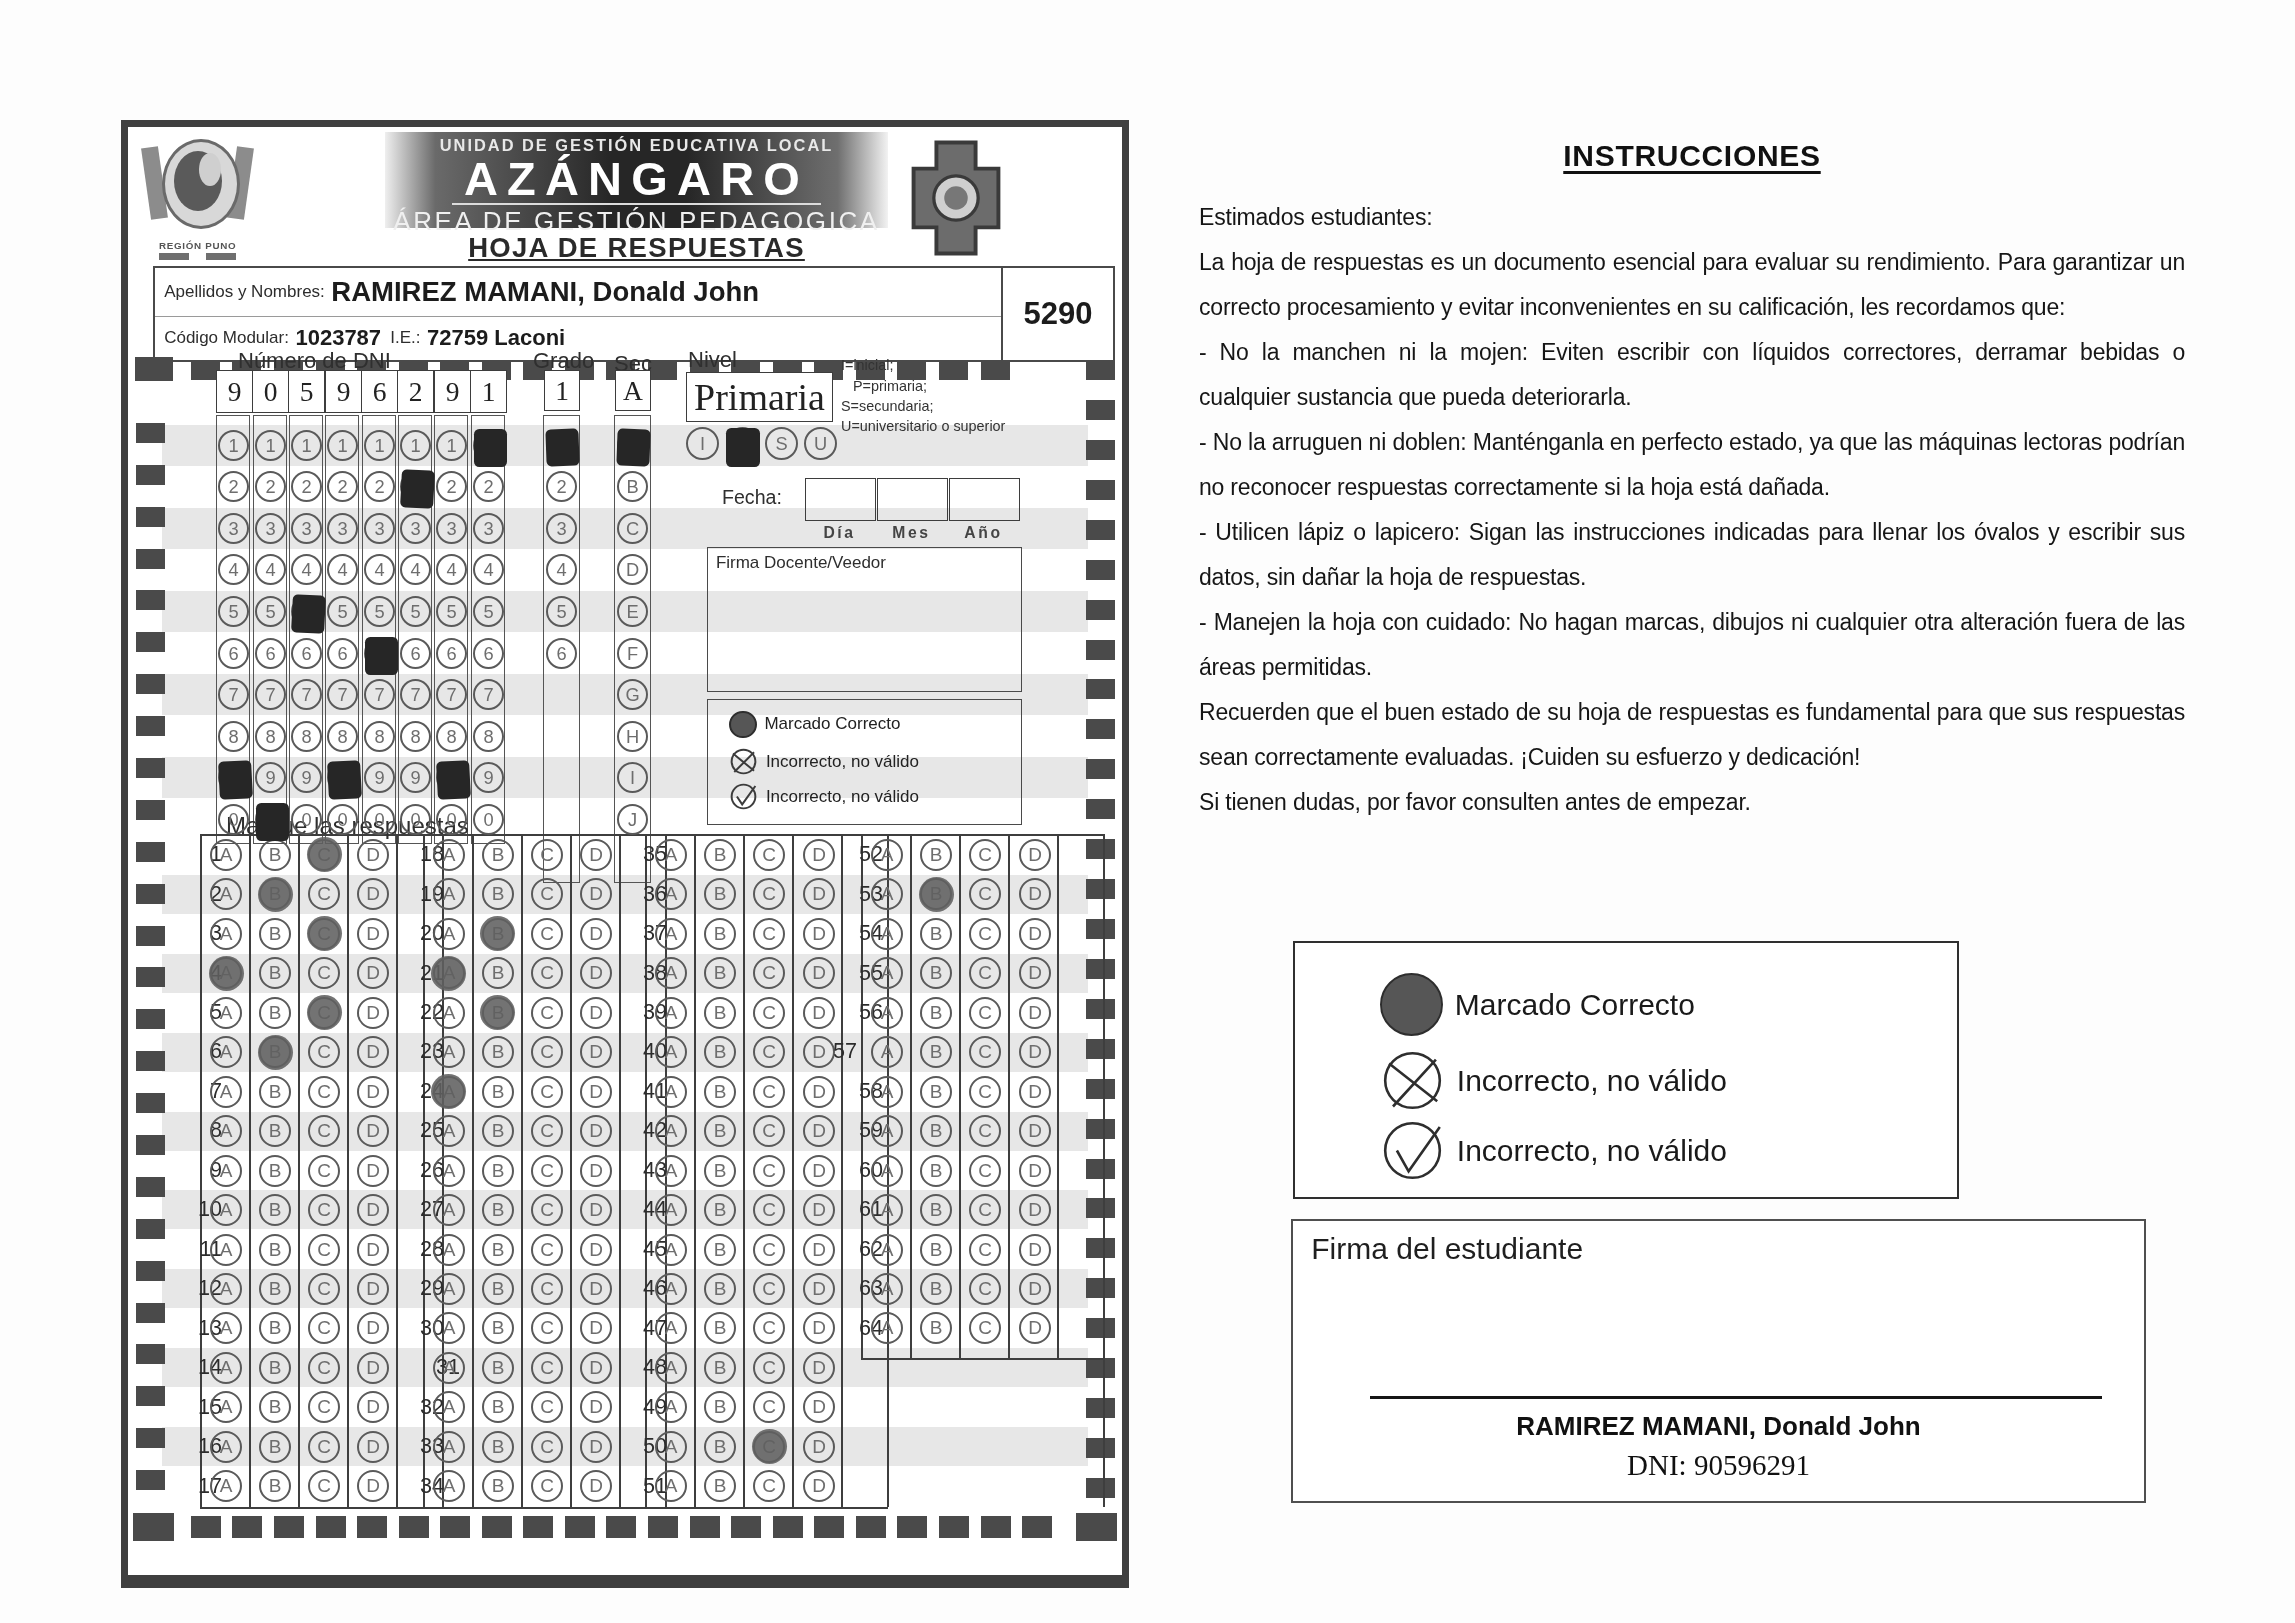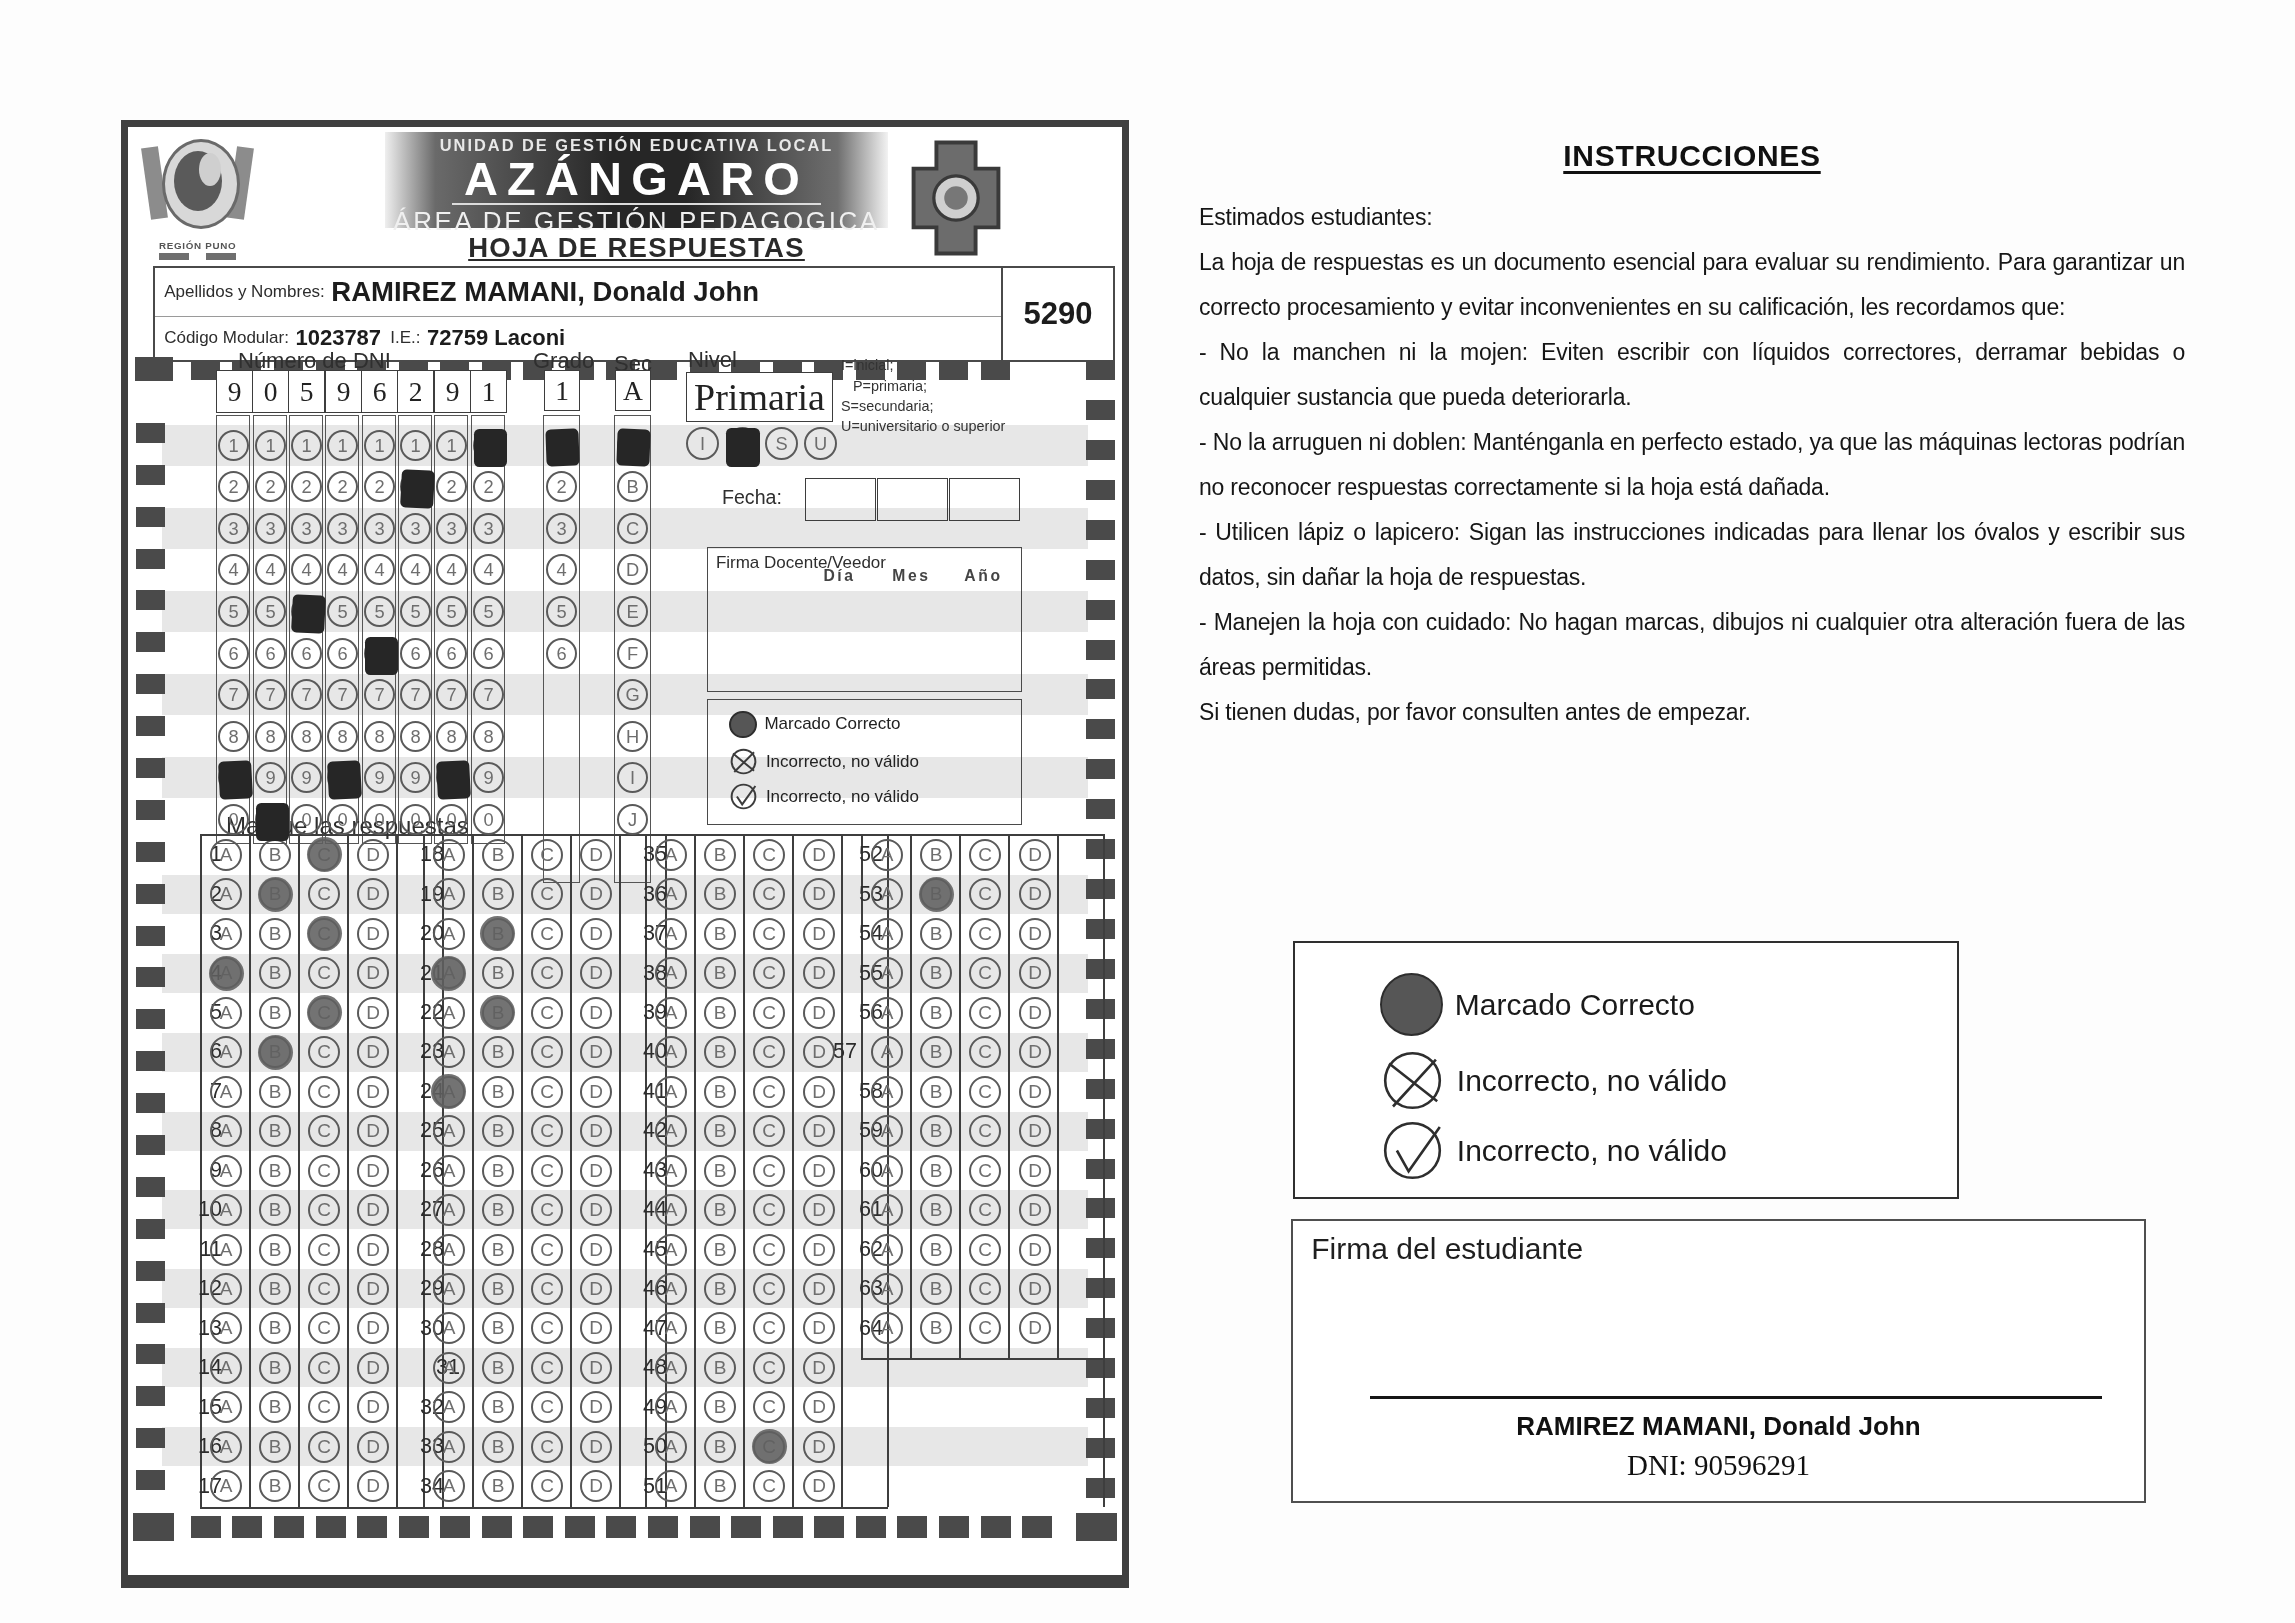--- a/index.html
+++ b/index.html
@@ -45,21 +45,21 @@
   .grid-title{position:absolute;font-size:22px;color:#2f2f2f;z-index:2;}
   .hdr-box{position:absolute;border:1.3px solid #3d3d3d;background:#fff;display:flex;align-items:center;justify-content:center;
            font-family:"Liberation Serif",serif;font-size:27.5px;color:#222;z-index:2;}
   .col-box{position:absolute;border:1.3px solid #555;z-index:1;}
   .bubble{position:absolute;border:2px solid #5a5a5a;border-radius:50%;display:flex;align-items:center;justify-content:center;
           color:#6e6e6e;background:transparent;z-index:2;box-sizing:border-box;}
   .mark-dark{position:absolute;background:#262626;border-radius:5.2px;z-index:3;}
   .mark-gray{position:absolute;border-radius:50%;background:rgba(96,96,96,0.88);z-index:3;}
   .legend-line{position:absolute;font-size:14.4px;color:#333;z-index:2;}
   .fecha-box{position:absolute;border:1.6px solid #3d3d3d;background:transparent;z-index:2;}
-  .fecha-lab{position:absolute;font-size:15.7px;font-weight:bold;letter-spacing:2.6px;color:#444;z-index:2;text-align:center;margin-top:43px;}
+  .fecha-lab{position:absolute;font-size:15.7px;font-weight:bold;letter-spacing:2.6px;color:#444;z-index:2;text-align:center;}
   .outline-box{position:absolute;border:1.6px solid #4a4a4a;z-index:2;background:transparent;}
   .box-label{font-size:17px;color:#2e2e2e;padding:5.2px 0 0 7.9px;}
   .gline{position:absolute;background:#3e3e3e;z-index:1;}
   .num-label{position:absolute;font-size:21.6px;color:#2c2c2c;text-align:right;z-index:2;}
   
   .sym-filled{border-radius:50%;background:#565656;border:2px solid #2e2e2e;box-sizing:border-box;}
   .legend-row-label{font-size:17px;color:#222;}
   
   .instructions{position:absolute;left:1199px;top:139px;width:986px;z-index:2;}
   .ins-title{text-align:center;font-size:30px;font-weight:bold;letter-spacing:0.7px;text-decoration:underline;
@@ -790,20 +790,21 @@
 
   <div class="instructions">
     <div class="ins-title">INSTRUCCIONES</div>
     <div id="ins-paragraphs">
         <div class="ins-p">Estimados estudiantes:</div>
         <div class="ins-p just">La hoja de respuestas es un documento esencial para evaluar su rendimiento. Para garantizar un correcto procesamiento y evitar inconvenientes en su calificación, les recordamos que:</div>
         <div class="ins-p just">- No la manchen ni la mojen: Eviten escribir con líquidos correctores, derramar bebidas o cualquier sustancia que pueda deteriorarla.</div>
         <div class="ins-p just">- No la arruguen ni doblen: Manténganla en perfecto estado, ya que las máquinas lectoras podrían no reconocer respuestas correctamente si la hoja está dañada.</div>
         <div class="ins-p just">- Utilicen lápiz o lapicero: Sigan las instrucciones indicadas para llenar los óvalos y escribir sus datos, sin dañar la hoja de respuestas.</div>
         <div class="ins-p just">- Manejen la hoja con cuidado: No hagan marcas, dibujos ni cualquier otra alteración fuera de las áreas permitidas.</div>
+        <div class="ins-p just">Recuerden que el buen estado de su hoja de respuestas es fundamental para que sus respuestas sean correctamente evaluadas. ¡Cuiden su esfuerzo y dedicación!</div>
         <div class="ins-p">Si tienen dudas, por favor consulten antes de empezar.</div>
       </div>
   </div>
 
   <div class="r-legend">
     <div class="row" style="top:30px;">
       <div class="sym-filled" style="width:63px;height:63px;"></div>
       <span class="r-label">Marcado Correcto</span>
     </div>
     <div class="row" style="top:105px;">

